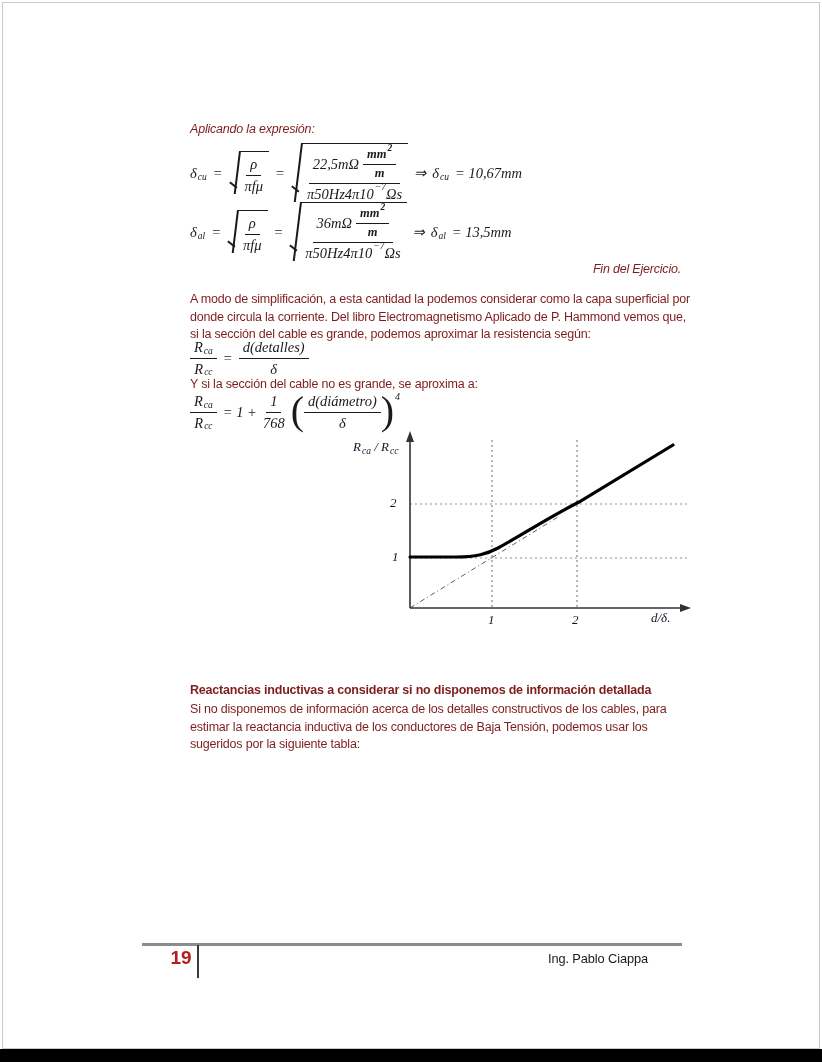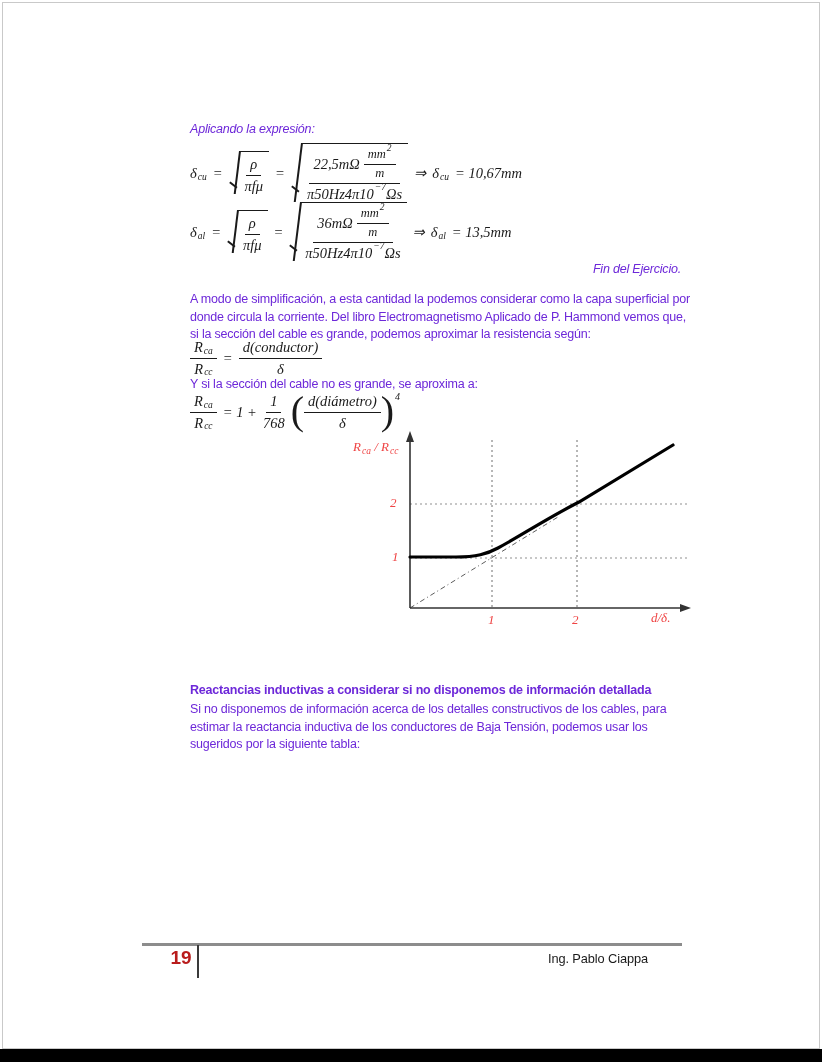--- a/index.html
+++ b/index.html
@@ -6,46 +6,46 @@
   html,body { width:822px; height:1062px; background:#ffffff; }
   body { font-family:"Liberation Sans", sans-serif; color:#1f1f1f; position:relative; overflow:hidden; }
 
   .page { position:absolute; inset:0; background:#fff; }
   .page-border { position:absolute; left:2px; top:2px; right:2px; bottom:13px; border:1px solid #c9c9c9; pointer-events:none; }
   .bottom-band { position:absolute; left:0; right:0; bottom:0; height:13px; background:#000; }
 
   .abs { position:absolute; }
 
   
-  .body-text { font-size:12.5px; line-height:17.6px; letter-spacing:-0.2px; color:#6d28d9; }
+  .body-text { font-size:12.5px; line-height:17.6px; letter-spacing:-0.2px; color:#7f1d1d; }
   .col-text  { font-size:12.5px; line-height:18.3px; letter-spacing:-0.2px; }
   .italic { font-style:italic; }
   .bold { font-weight:bold; }
 
   
   .formula { display:flex; align-items:center; font-family:"Liberation Serif", serif; font-style:italic; font-size:14.5px; color:#1a1a1a; gap:6px; white-space:nowrap; }
   .mrow { display:inline-flex; align-items:center; }
   .msub { font-size:9.5px; position:relative; top:4px; margin-left:1px; }
   .msup { font-size:9.5px; position:relative; top:-6px; margin-left:1px; }
   .frac { display:inline-flex; flex-direction:column; align-items:center; text-align:center; line-height:1.25; }
   .frac > .num { border-bottom:1.3px solid #1a1a1a; padding:0 4px 1px 4px; display:flex; align-items:center; justify-content:center; gap:4px; }
   .frac > .den { padding-top:1px; display:flex; align-items:center; justify-content:center; }
-  .frac.unit { font-size:12.5px; }
+  .frac.unit { font-size:12.5px;font-weight:bold; }
   .sqrt { display:inline-flex; align-items:stretch; margin-left:2px; }
   .surd { position:relative; width:9px; flex:none; }
   .surd::before { content:""; position:absolute; top:0; right:-1px; width:1.5px; height:100%; background:#1a1a1a; transform:skewX(-7deg); transform-origin:top center; }
   .surd::after { content:""; position:absolute; left:-2px; bottom:22%; width:9px; height:1.5px; background:#1a1a1a; transform:rotate(38deg); }
   .radicand { border-top:1.5px solid #1a1a1a; padding:3px 6px 0 5px; display:flex; align-items:center; gap:4px; }
   .bigp { font-style:normal; font-weight:300; font-size:40px; line-height:0.85; transform:translateY(-1px); }
   .exp4 { font-size:10px; position:relative; top:-16px; margin-left:1px; }
 
   
   .graph { width:345px; height:215px; }
   .graph svg { position:absolute; left:0; top:0; }
-  .gl { position:absolute; font-family:"Liberation Serif", serif; font-style:italic; font-size:13px; color:#ef4444; white-space:nowrap; }
+  .gl { position:absolute; font-family:"Liberation Serif", serif; font-style:italic; font-size:13px; color:#0f172a; white-space:nowrap; }
   .gl .msub { top:3px; }
 
   
   .footer-line { height:2.5px; background:#8c8c8c; }
   .footer-num { font-size:19px; font-weight:bold; text-align:center; }
   .footer-vbar { width:2px; background:#3a3a3a; }
   .footer-title { font-size:12.8px; font-weight:bold; letter-spacing:-0.1px; color:#1a1a1a; }
   .footer-author { font-size:12.8px; letter-spacing:-0.1px; color:#1a1a1a; }
 </style>
 </head>
@@ -170,21 +170,21 @@
         </span>
       <span class="den">
           <span class="mrow">
             <span>R</span>
             <span class="msub">cc</span>
           </span>
         </span>
     </span>
     <span>=</span>
     <span class="frac">
-      <span class="num">d(conductor)</span>
+      <span class="num">d(detalles)</span>
       <span class="den">δ</span>
     </span>
   </div>
 
   <p class="abs body-text" style="left:190px; top:376px; width:500px;">Y si la sección del cable no es grande, se aproxima a:</p>
 
   <div class="abs formula" style="left:190px; top:392px; height:40px;">
     <span class="frac">
       <span class="num">
           <span class="mrow">

